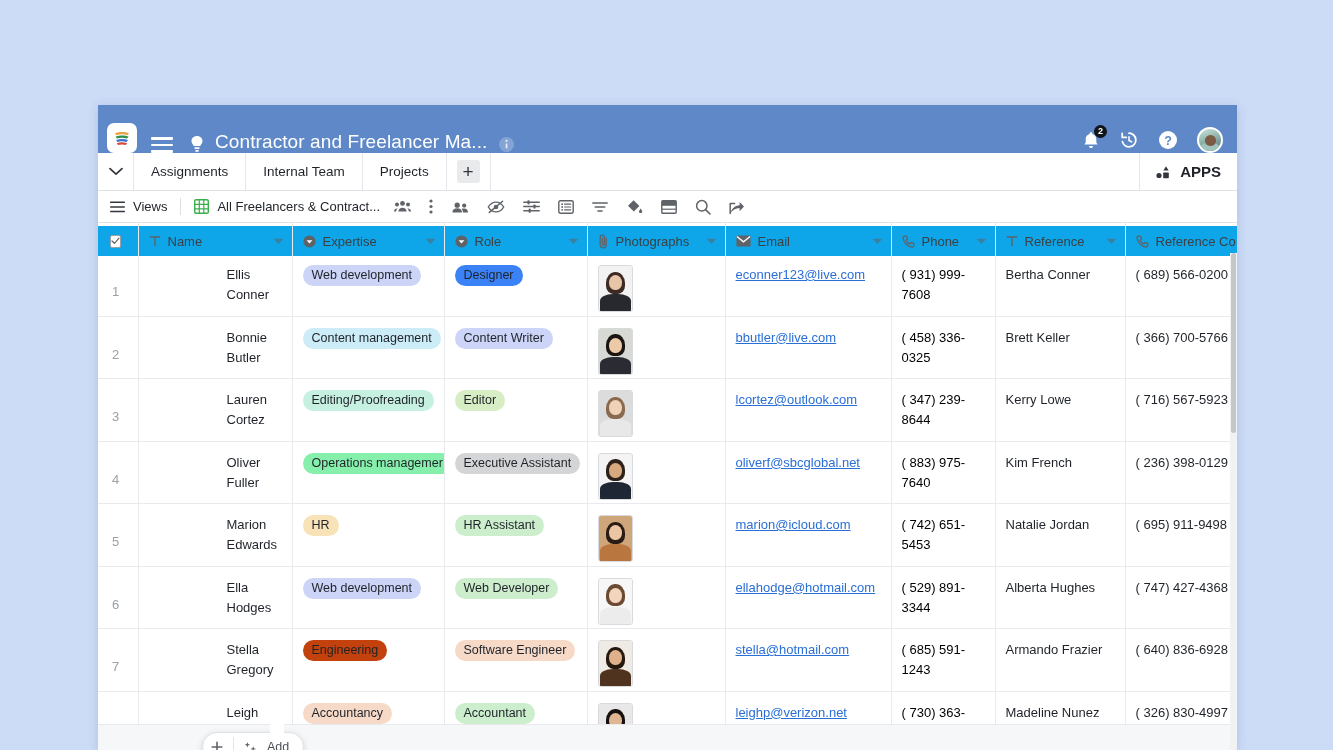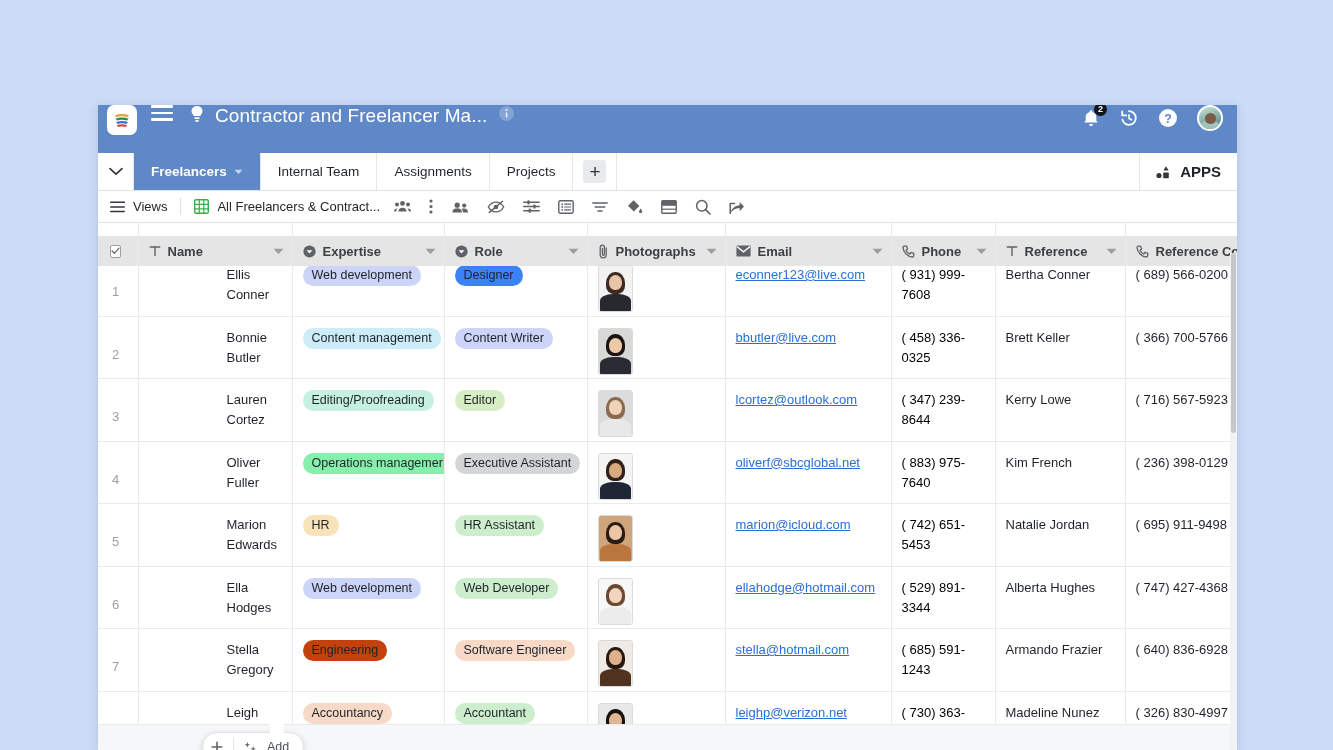--- a/index.html
+++ b/index.html
@@ -21,21 +21,21 @@
     background: #ffffff;
     overflow: hidden;
     box-shadow: 0 2px 10px rgba(40,60,110,0.18);
   }
 
   
   .topbar {
     height: 48px;
     background: #5e88c7;
     display: flex;
-    align-items: flex-start;
+    align-items: flex-end;
     padding: 0 14px 0 9px;
     color: #ffffff;
   }
   .app-logo {
     width: 30px; height: 30px;
     background: #ffffff;
     border-radius: 7px;
     display: flex; align-items: center; justify-content: center;
     flex: 0 0 auto;
   }
@@ -172,26 +172,26 @@
   }
   table.grid th, table.grid td {
     border-right: 1px solid #e8eaed;
     border-bottom: 1px solid #e8eaed;
     text-align: left;
     vertical-align: top;
     padding: 0;
   }
   thead th {
     height: 30px;
-    background: #e5e5e5;
+    background: #0ea5e9;
     border-bottom: 1px solid #dcdfe3;
-    font-weight: bold;
+    font-weight: normal;
     color: #3c4043;
     vertical-align: middle;
-    position: sticky; top: 13px;
+    position: sticky; top: 3px;
   }
   .hdr-inner {
     display: flex; align-items: center;
     height: 30px;
     padding: 0 8px 0 10px;
     gap: 7px;
   }
   .hdr-label { flex: 1 1 auto; white-space: nowrap; overflow: hidden; text-overflow: clip; font-size: 13px; }
   .hdr-caret { flex: 0 0 auto; opacity: .55; }
 
@@ -396,31 +396,25 @@
     </div>
   </div>
 
   <div class="tabbar">
     <div class="tab-chevron">
       <svg width="14" height="9" viewBox="0 0 14 9">
           <path d="M1 1.6 L7 7.2 L13 1.6" stroke="#33373d" stroke-width="1.7" fill="none" stroke-linecap="round" stroke-linejoin="round"></path>
         </svg>
     </div>
 
-    <div class="tab active">
-      <span>Freelancers</span>
-      <svg width="9" height="6" viewBox="0 0 9 6">
-          <path d="M0.5 0.8 L4.5 5 L8.5 0.8" fill="#c4d5ec"></path>
-        </svg>
+    <div class="tab">
+      <span>Assignments</span>
     </div>
     <div class="tab">
       <span>Internal Team</span>
-    </div>
-    <div class="tab">
-      <span>Assignments</span>
     </div>
     <div class="tab">
       <span>Projects</span>
     </div>
     <div class="tab-add">
       <div class="plus-box">+</div>
     </div>
     <div class="tabbar-spacer"></div>
     <div class="apps-btn">
       <span>

